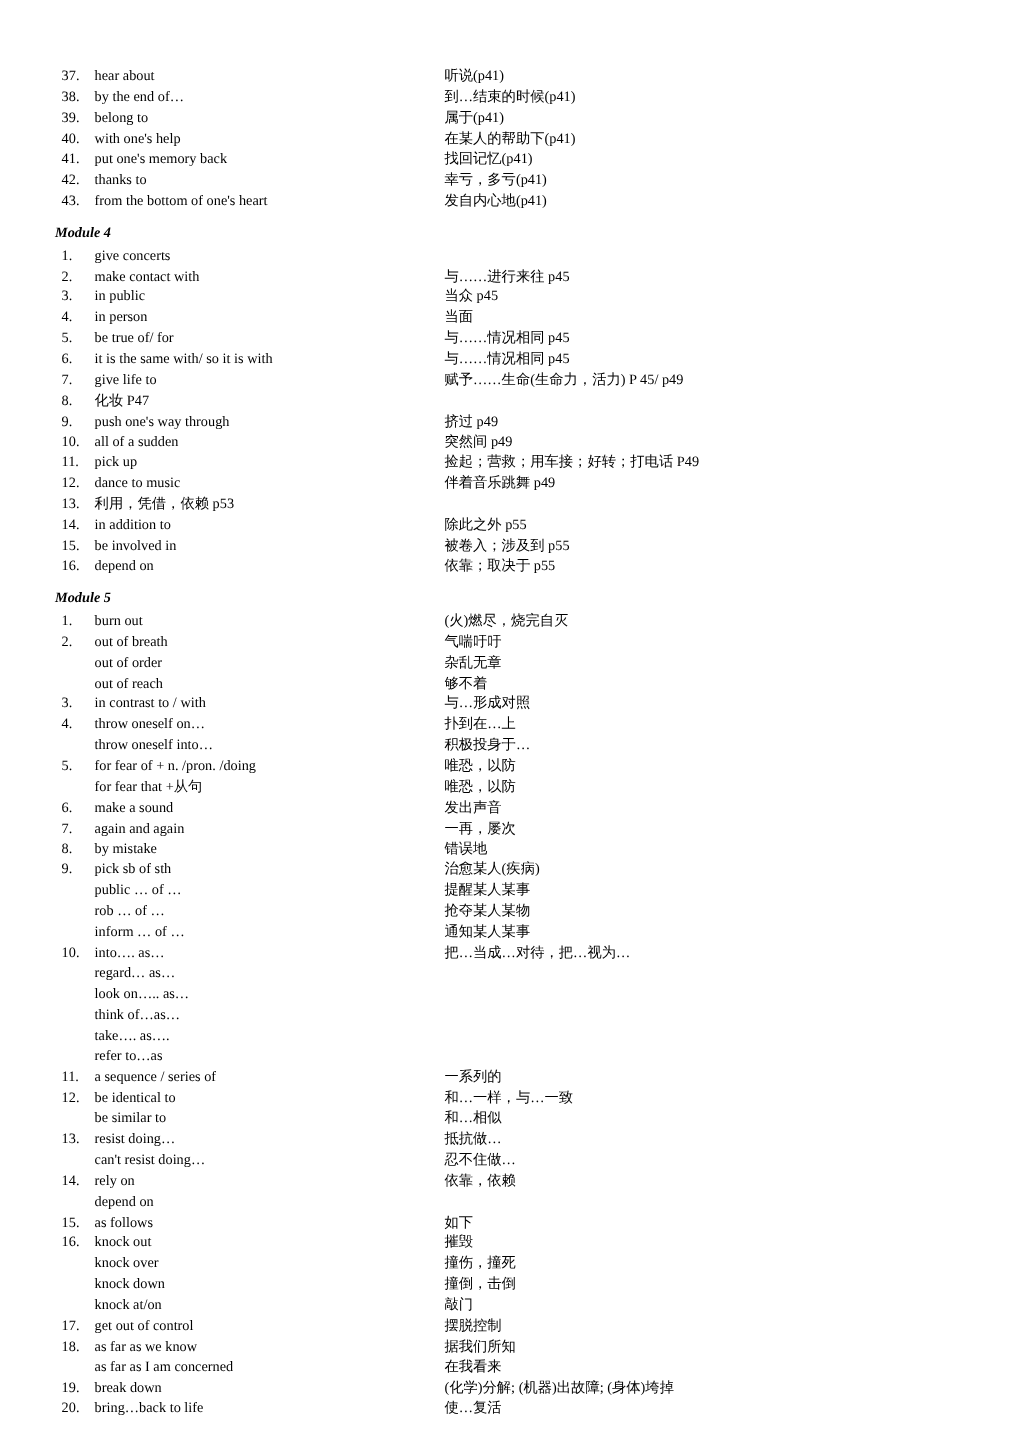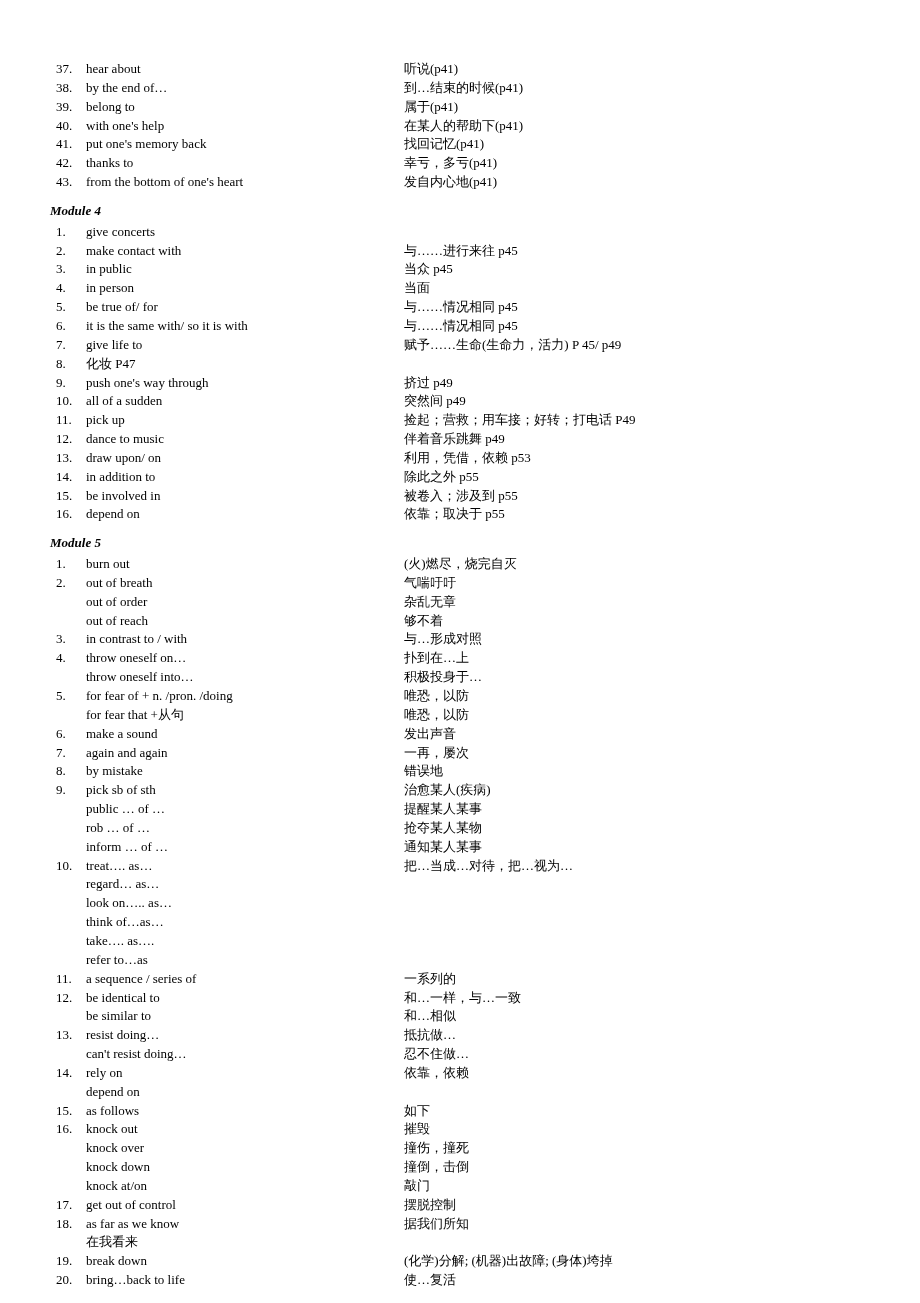--- a/index.html
+++ b/index.html
@@ -128,21 +128,20 @@
       <div class="en">pick up</div>
       <div class="cn">捡起；营救；用车接；好转；打电话 P49</div>
     </div>
     <div class="row">
       <div class="num">12.</div>
       <div class="en">dance to music</div>
       <div class="cn">伴着音乐跳舞 p49</div>
     </div>
     <div class="row">
       <div class="num">13.</div>
-      <div class="en">draw upon/ on</div>
       <div class="cn">利用，凭借，依赖  p53</div>
     </div>
     <div class="row">
       <div class="num">14.</div>
       <div class="en">in addition to</div>
       <div class="cn">除此之外 p55</div>
     </div>
     <div class="row">
       <div class="num">15.</div>
       <div class="en">be involved in</div>
@@ -229,21 +228,21 @@
       <div class="en">rob … of …</div>
       <div class="cn">抢夺某人某物</div>
     </div>
     <div class="row">
       <div class="num"></div>
       <div class="en">inform … of …</div>
       <div class="cn">通知某人某事</div>
     </div>
     <div class="row">
       <div class="num">10.</div>
-      <div class="en">treat…. as…</div>
+      <div class="en">into…. as…</div>
       <div class="cn">把…当成…对待，把…视为…</div>
     </div>
     <div class="row">
       <div class="num"></div>
       <div class="cn"></div>
     </div>
     <div class="row">
       <div class="num"></div>
       <div class="en">regard… as…</div>
       <div class="cn"></div>
@@ -333,20 +332,21 @@
       <div class="en">get out of control</div>
       <div class="cn">摆脱控制</div>
     </div>
     <div class="row">
       <div class="num">18.</div>
       <div class="en">as far as we know</div>
       <div class="cn">据我们所知</div>
     </div>
     <div class="row">
       <div class="num"></div>
+      <div class="en">as far as I am concerned</div>
       <div class="cn">在我看来</div>
     </div>
     <div class="row">
       <div class="num">19.</div>
       <div class="en">break down</div>
       <div class="cn">(化学)分解; (机器)出故障; (身体)垮掉</div>
     </div>
     <div class="row">
       <div class="num">20.</div>
       <div class="en">bring…back to life</div>

